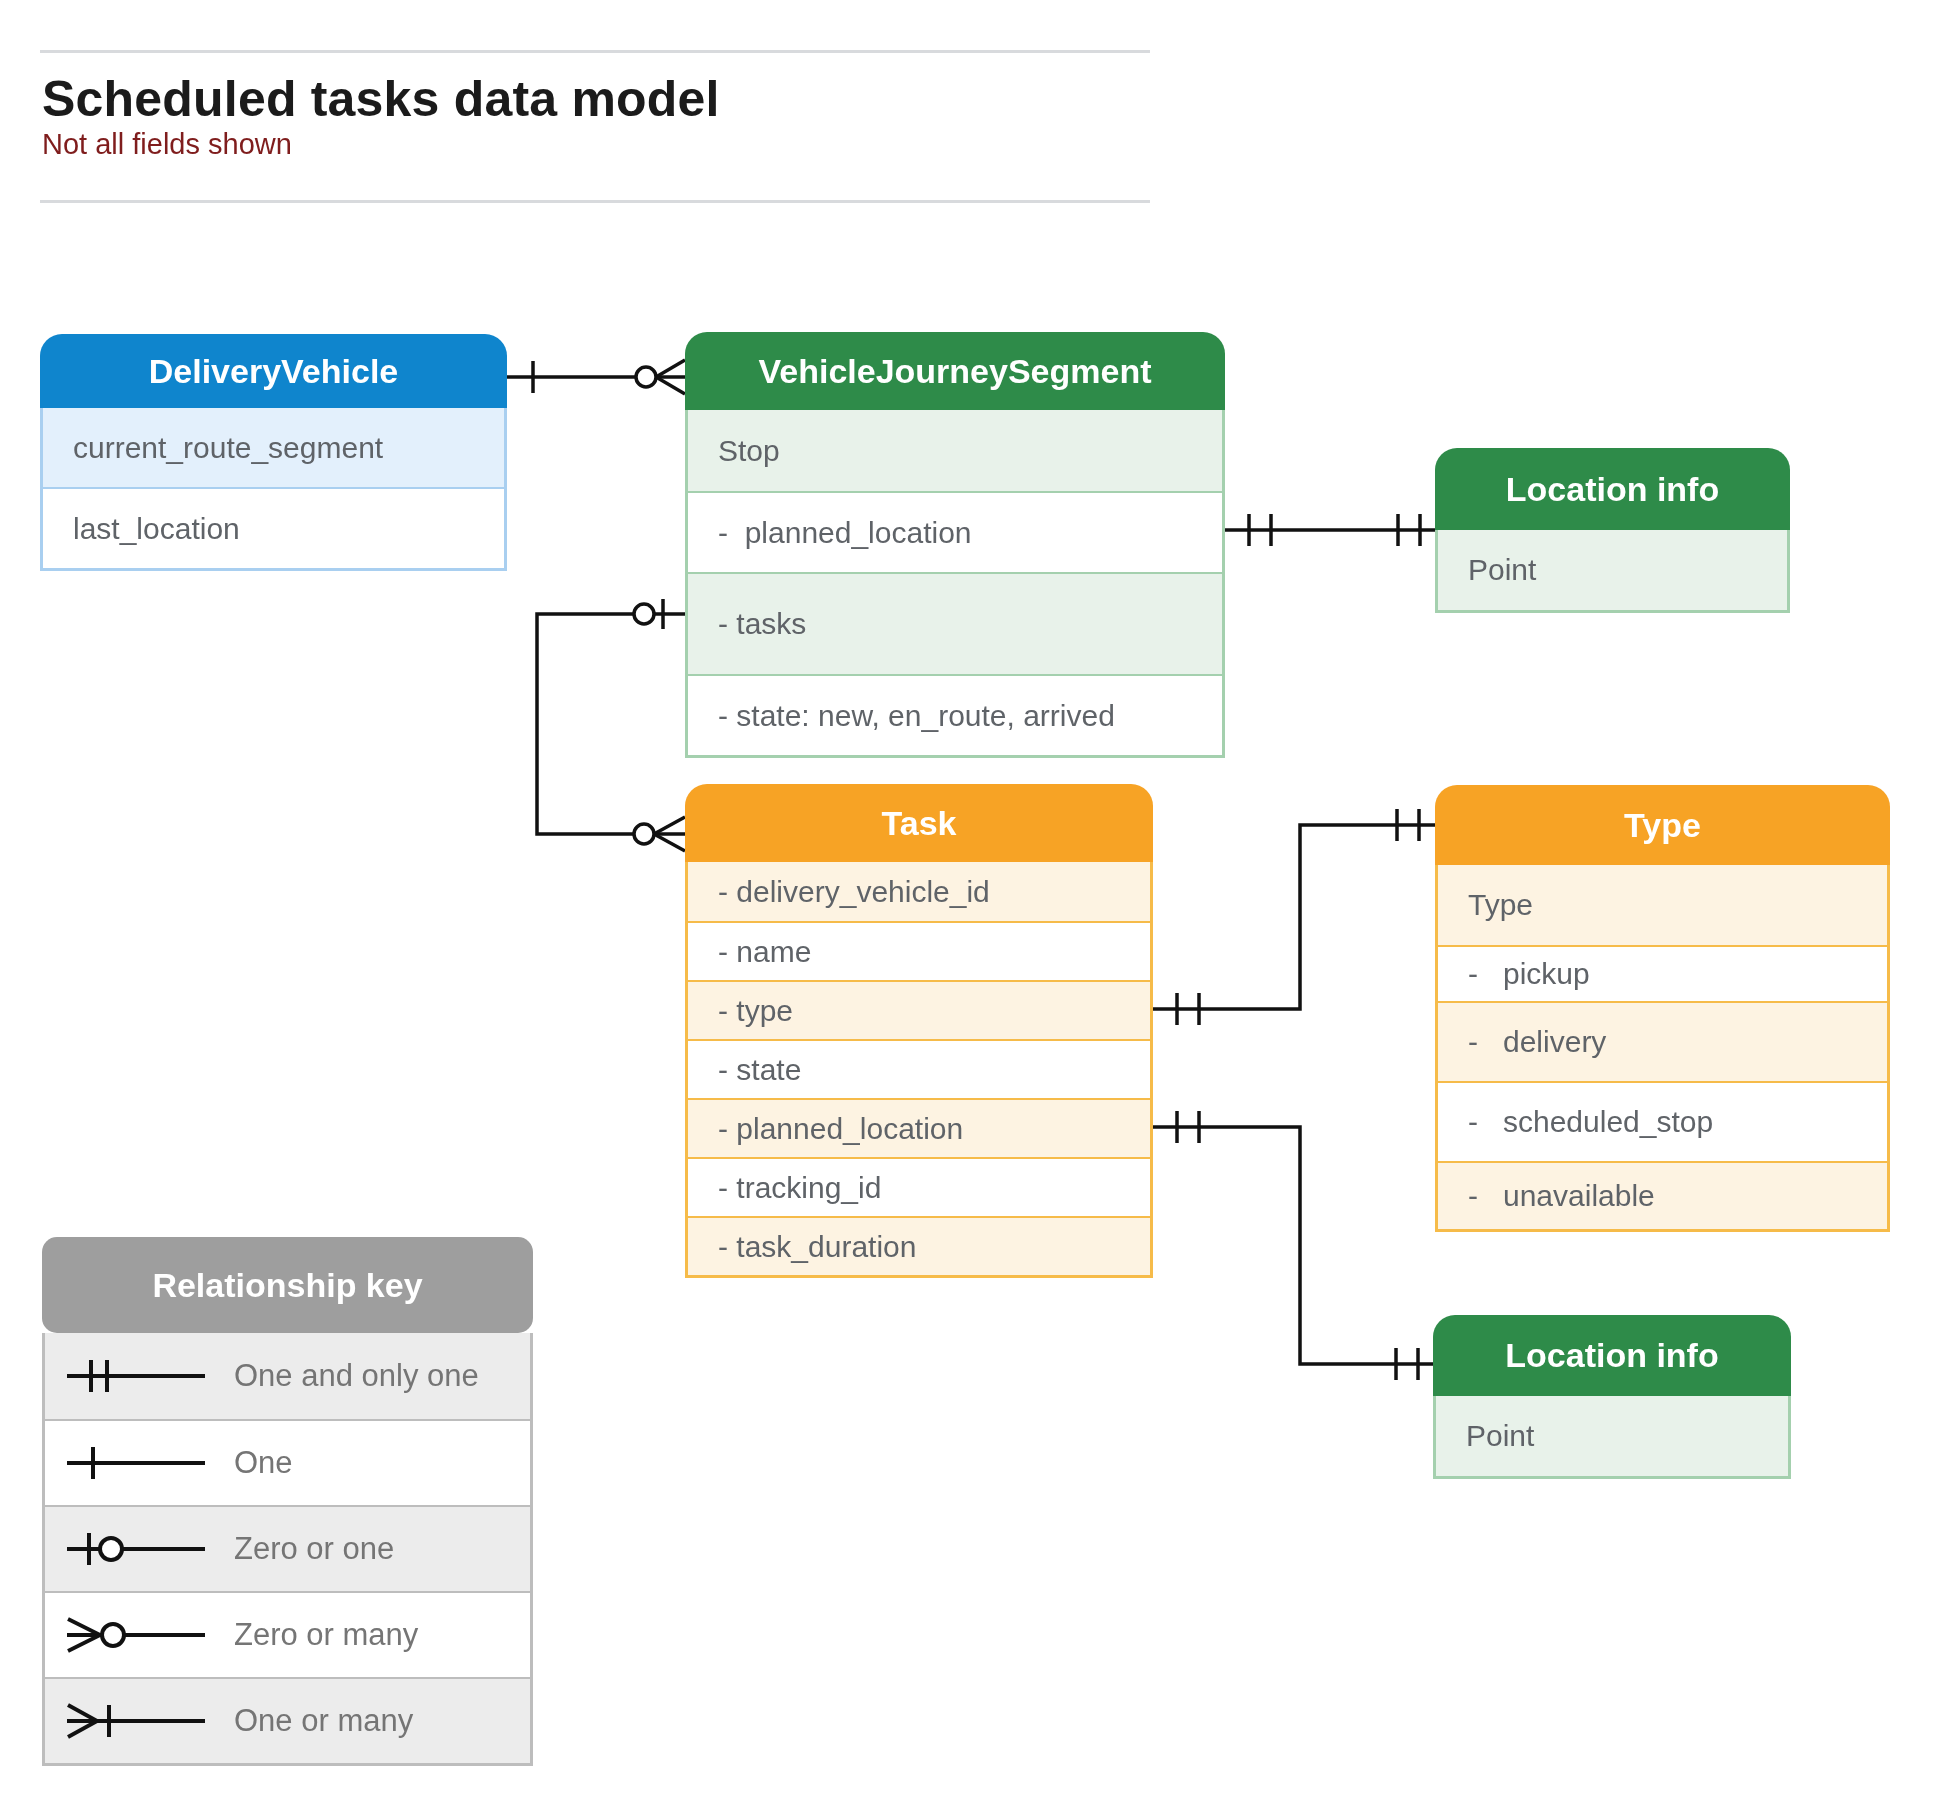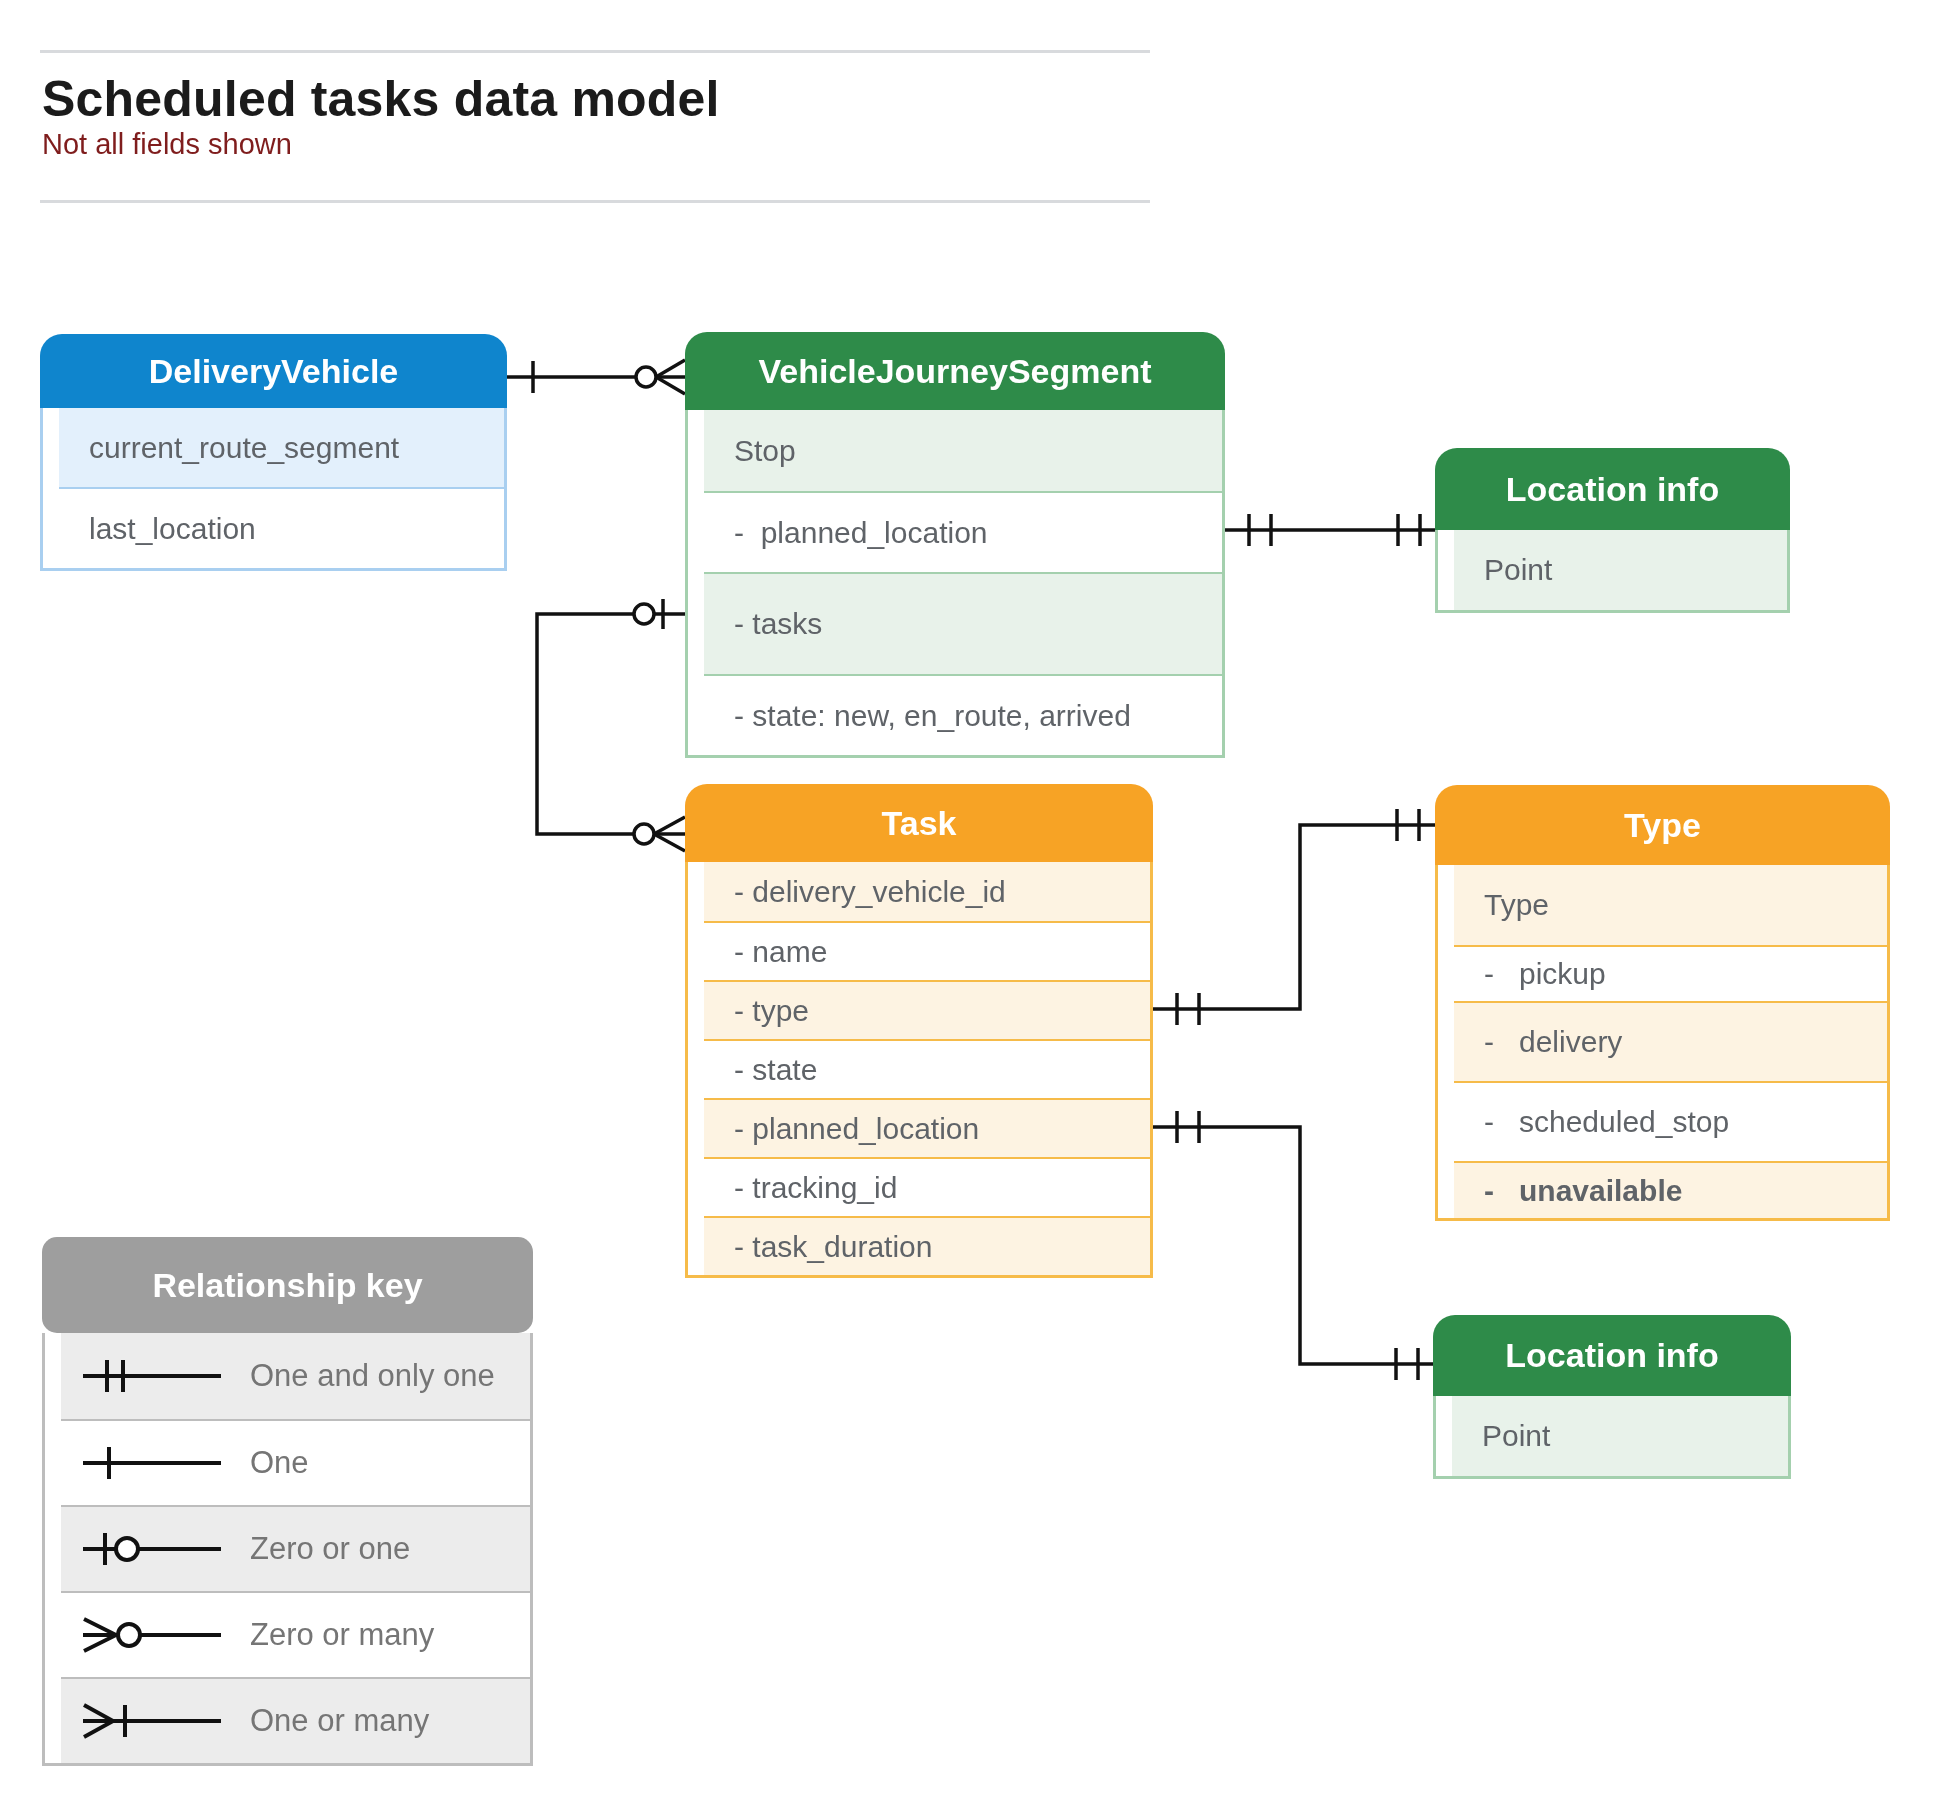--- a/index.html
+++ b/index.html
@@ -12,21 +12,21 @@
 
   .connector-layer{position:absolute;left:0;top:0;width:1940px;height:1805px;}
   .connector-layer path,.connector-layer line{stroke:#111111;stroke-width:3.5;fill:none;}
   .connector-layer circle{stroke:#111111;stroke-width:3.5;fill:#ffffff;}
 
   .entity{position:absolute;box-sizing:border-box;}
   .entity .hdr{display:flex;align-items:center;justify-content:center;color:#ffffff;
     font-weight:700;font-size:34px;border-radius:22px 22px 0 0;background:var(--hd);}
   .entity .body{border:3px solid var(--bd);border-top:none;background:#ffffff;}
   .entity .row{display:flex;align-items:center;box-sizing:border-box;padding-left:30px;
-    font-size:30px;color:#5f6368;white-space:pre;border-top:2px solid var(--bd);margin-left:16px;}
+    font-size:30px;color:#5f6368;white-space:pre;border-top:2px solid var(--bd);}
   .entity .row:first-child{border-top:none;}
   .entity .row.tint{background:var(--tint);}
 
   .theme-blue{--hd:#0f85cd;--bd:#a9cff0;--tint:#e3f0fc;}
   .theme-green{--hd:#2e8b49;--bd:#a4d0ae;--tint:#e8f2ea;}
   .theme-orange{--hd:#f7a325;--bd:#f6bb49;--tint:#fdf3e2;}
   .theme-gray{--hd:#9e9e9e;--bd:#bdbdbd;--tint:#ececec;}
 
   .legend .row{padding-left:20px;}
   .legend-label{font-size:31px;color:#757575;margin-left:24px;white-space:normal;}
@@ -124,21 +124,21 @@
   </div>
 </div>
 
 <div class="entity theme-orange" style="left:1435px;top:785px;width:455px;">
   <div class="hdr" style="height:80px;">Type</div>
   <div class="body">
     <div class="row tint" style="height:80px;">Type</div>
     <div class="row" style="height:56px;">-   pickup</div>
     <div class="row tint" style="height:80px;">-   delivery</div>
     <div class="row" style="height:80px;">-   scheduled_stop</div>
-    <div class="row tint" style="height:57px;font-weight:bold;">-   unavailable</div>
+    <div class="row tint" style="height:68px;">-   unavailable</div>
   </div>
 </div>
 
 <div class="entity theme-green" style="left:1433px;top:1315px;width:358px;">
   <div class="hdr" style="height:81px;">Location info</div>
   <div class="body">
     <div class="row tint" style="height:80px;">Point</div>
   </div>
 </div>
 

